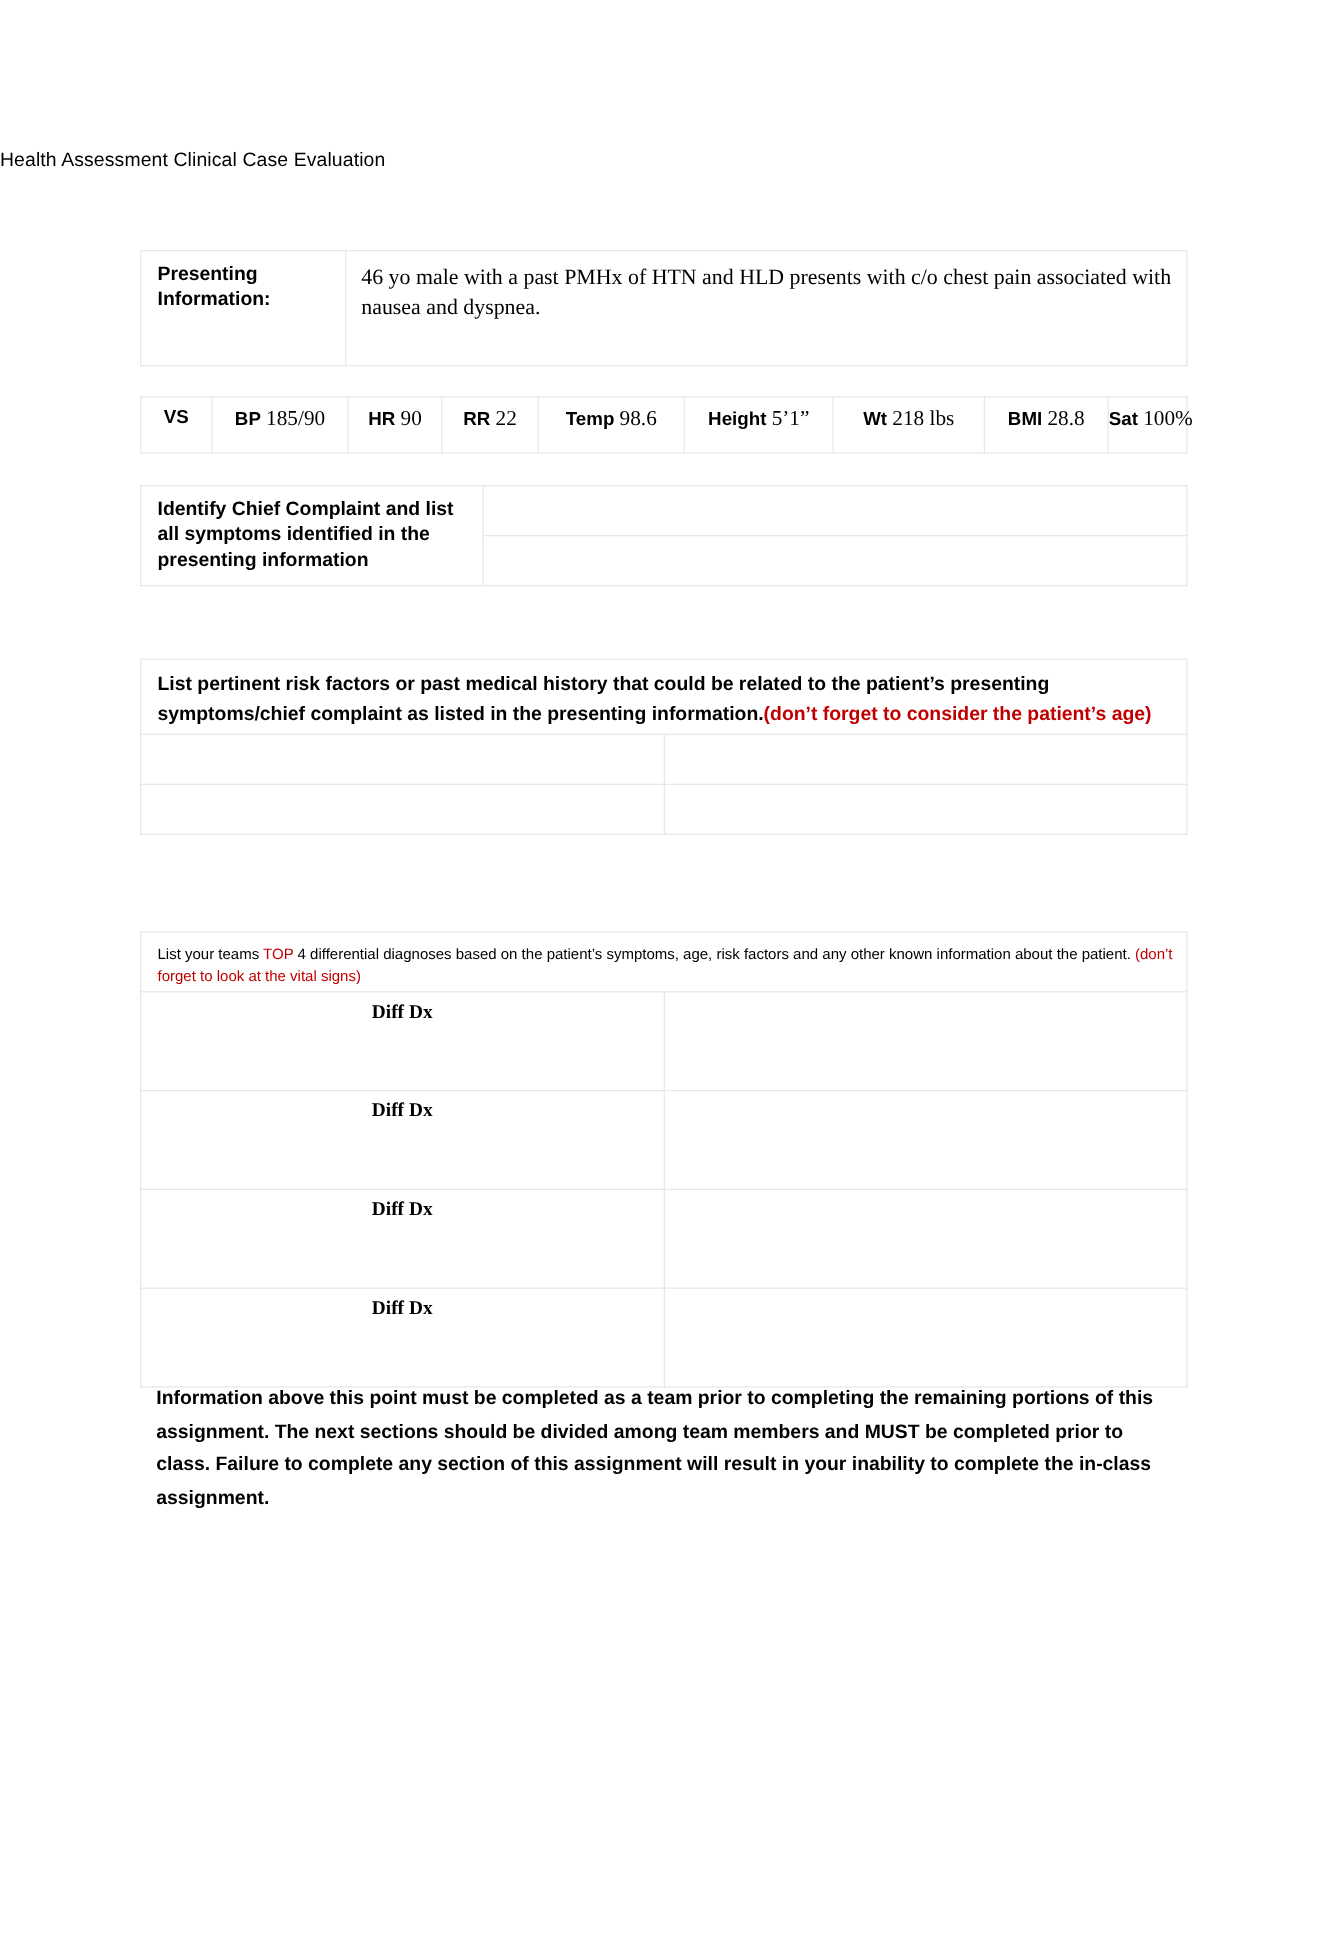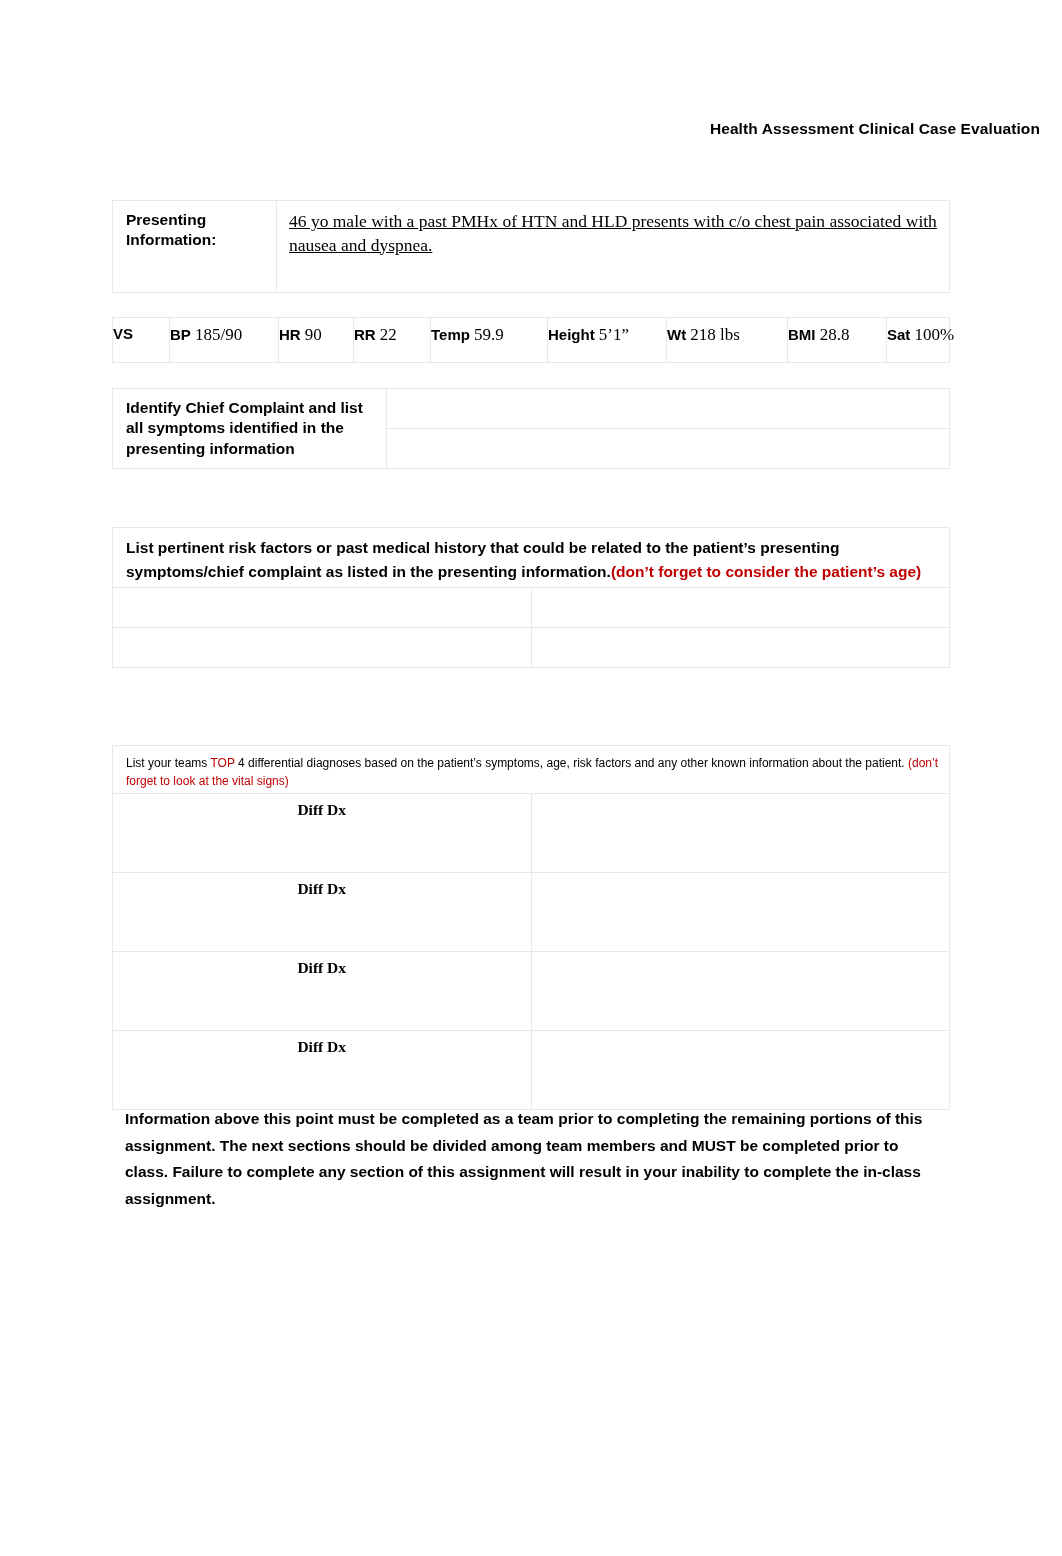--- a/index.html
+++ b/index.html
@@ -21,23 +21,23 @@
     height: 1556px;
     background: #ffffff;
   }
 
   
   .doc-title {
     position: absolute;
     left: 0;
     top: 120px;
     width: 1040px;
-    text-align: right;
-    font-size: 15.5px;
-    font-weight: bold;
+    text-align: left;
+    font-size: 15.5px;
+    font-weight: normal;
     letter-spacing: 0.1px;
   }
 
   
   .tbl {
     position: absolute;
     border-collapse: collapse;
     table-layout: fixed;
     background: #ffffff;
     margin-top: 40px;
@@ -52,35 +52,35 @@
   .lbl {
     font-size: 15.5px;
     font-weight: bold;
     line-height: 1.32;
   }
   .val-serif {
     font-family: "Liberation Serif", serif;
     font-size: 17.5px;
     font-weight: normal;
     line-height: 1.35;
-    text-decoration: underline;
   }
 
   
   #presenting-table { left: 112px; top: 160px; width: 838px; }
   #presenting-table td { height: 82px; }
   .pres-label-cell { width: 150px; padding: 9px 0 0 13px !important; }
   .pres-text-cell  { padding: 9px 12px 0 12px !important; }
 
   
   #vitals-table { left: 112px; top: 277px; width: 838px; }
   #vitals-table td {
     height: 37px;
     padding: 7px 0 0 0 !important;
     white-space: nowrap;
+    text-align: center;
   }
   .vs-item { font-size: 15px; }
   .vs-item b { font-weight: bold; }
   .vs-item span {
     font-family: "Liberation Serif", serif;
     font-size: 17px;
     font-weight: normal;
   }
 
   
@@ -163,21 +163,21 @@
       <td style="width:108px">
         <span class="vs-item"><b>BP</b> <span>185/90</span></span>
       </td>
       <td style="width:74px">
         <span class="vs-item"><b>HR</b> <span>90</span></span>
       </td>
       <td style="width:76px">
         <span class="vs-item"><b>RR</b> <span>22</span></span>
       </td>
       <td style="width:116px">
-        <span class="vs-item"><b>Temp</b> <span>59.9</span></span>
+        <span class="vs-item"><b>Temp</b> <span>98.6</span></span>
       </td>
       <td style="width:118px">
         <span class="vs-item"><b>Height</b> <span>5’1”</span></span>
       </td>
       <td style="width:120px">
         <span class="vs-item"><b>Wt</b> <span>218 lbs</span></span>
       </td>
       <td style="width:98px">
         <span class="vs-item"><b>BMI</b> <span>28.8</span></span>
       </td>

